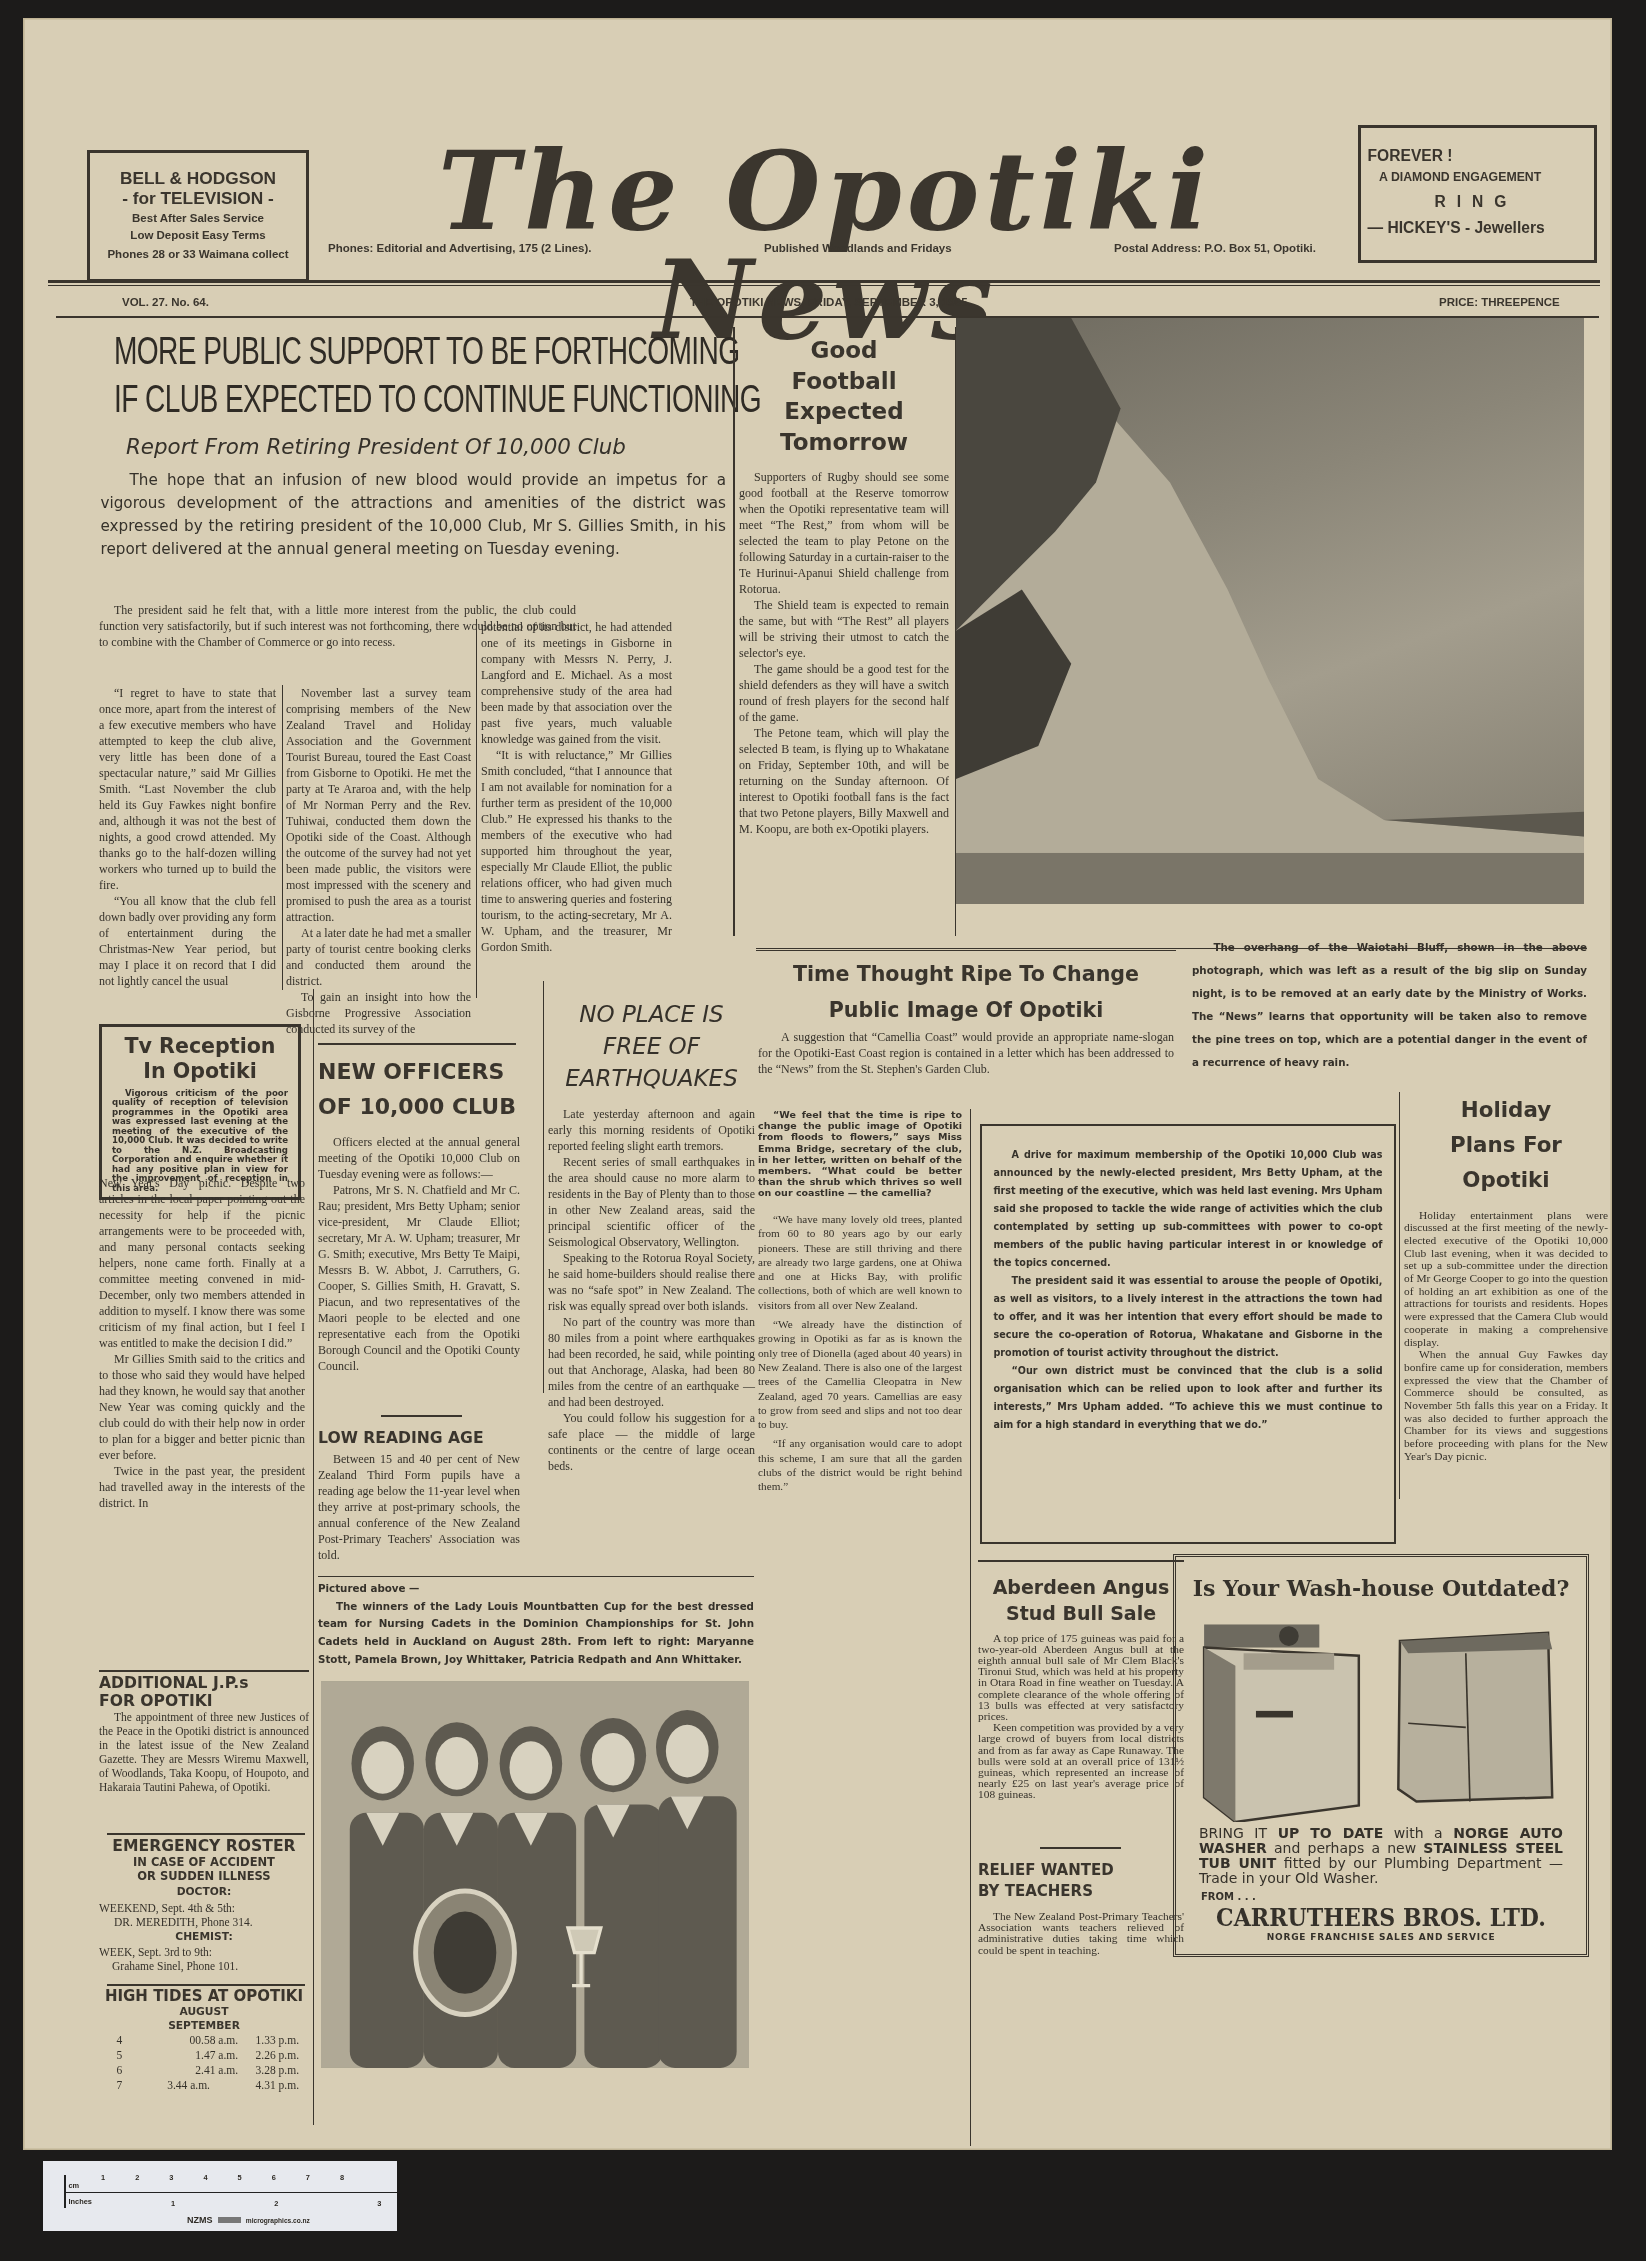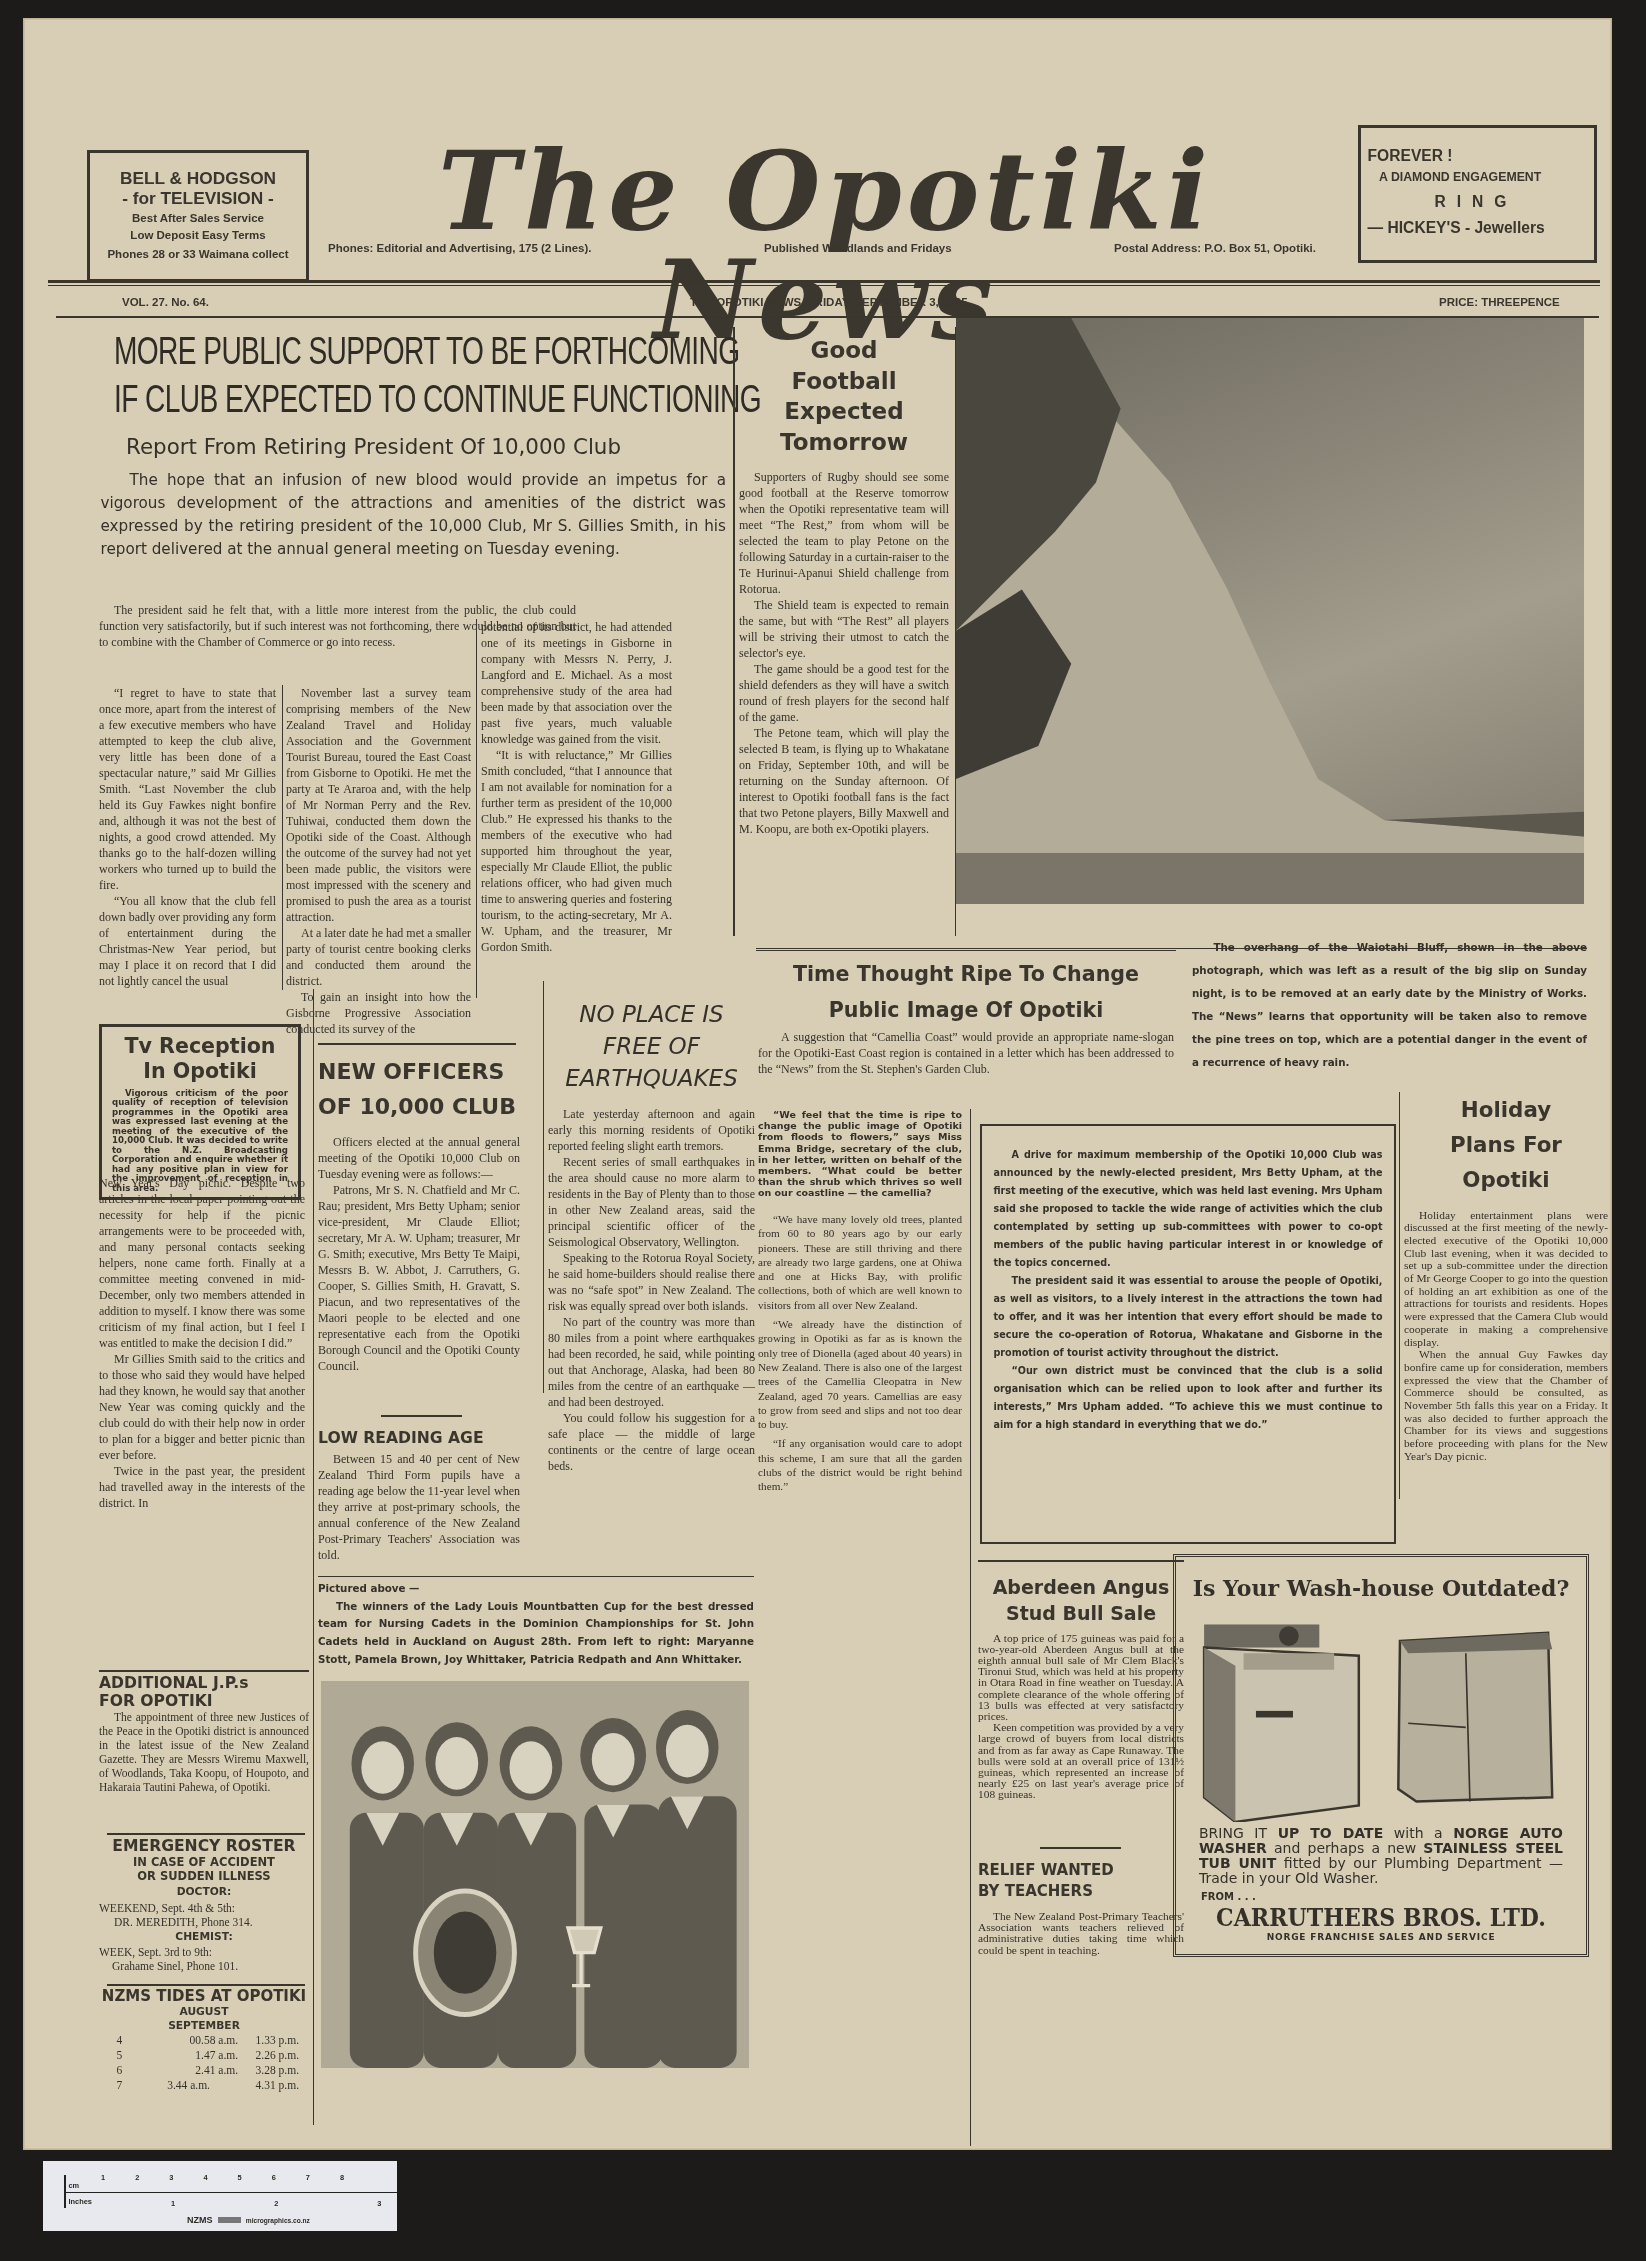--- a/index.html
+++ b/index.html
@@ -49,21 +49,21 @@
   <div class="rule" style="left:25px;top:262px;width:1552px;height:2.5px;"></div>
   <div class="rule" style="left:25px;top:267px;width:1552px;height:0.8px;"></div>
   <div class="abs small-sans" style="left:99px;top:278px;">VOL. 27. No. 64.</div>
   <div class="abs small-sans" style="left:667px;top:278px;">THE OPOTIKI NEWS, FRIDAY, SEPTEMBER 3, 1965.</div>
   <div class="abs small-sans" style="left:1416px;top:278px;">PRICE: THREEPENCE</div>
   <div class="rule" style="left:33px;top:298px;width:1543px;height:1.6px;"></div>
 
   <div class="abs" style="left:66px;top:309px;width:642px;">
     <div class="headline-cond" style="margin-left:25px;">MORE PUBLIC SUPPORT TO BE FORTHCOMING</div>
     <div class="headline-cond" style="margin-left:25px;">IF CLUB EXPECTED TO CONTINUE FUNCTIONING</div>
-    <div style="font-family:'DejaVu Sans',sans-serif;font-size:21.4px;line-height:33px;margin-left:37px;margin-top:6.6px;color:#35312a;">Report From Retiring President Of 10,000 Club</div>
+    <div style="font-family:'DejaVu Sans',sans-serif;font-style:italic;font-size:21.4px;line-height:33px;margin-left:37px;margin-top:6.6px;color:#35312a;">Report From Retiring President Of 10,000 Club</div>
     <div style="font-family:'DejaVu Sans',sans-serif;font-size:15.2px;line-height:23px;text-align:justify;text-indent:29px;color:#35312a;margin:6.6px 5px 0 11.5px;">The hope that an infusion of new blood would provide an impetus for a vigorous development of the attractions and amenities of the district was expressed by the retiring president of the 10,000 Club, Mr S. Gillies Smith, in his report delivered at the annual general meeting on Tuesday evening.</div>
   </div>
   <div class="abs body-text" style="left:76px;top:584px;width:477px;">
     <p>The president said he felt that, with a little more interest from the public, the club could function very satisfactorily, but if such interest was not forthcoming, there would be no option but to combine with the Chamber of Commerce or go into recess.</p>
   </div>
   <div class="abs body-text" style="left:76px;top:667px;width:177px;">
     <p>“I regret to have to state that once more, apart from the interest of a few executive members who have attempted to keep the club alive, very little has been done of a spectacular nature,” said Mr Gillies Smith. “Last November the club held its Guy Fawkes night bonfire and, although it was not the best of nights, a good crowd attended. My thanks go to the half-dozen willing workers who turned up to build the fire.</p>
     <p>“You all know that the club fell down badly over providing any form of entertainment during the Christmas-New Year period, but may I place it on record that I did not lightly cancel the usual</p>
   </div>
   <div class="vrule" style="left:259px;top:667px;height:305px;width:0.8px;"></div>
@@ -224,21 +224,21 @@
     <div class="hl-heavy" style="font-size:11.5px;line-height:14px;padding:0 25px;">IN CASE OF ACCIDENT OR SUDDEN ILLNESS</div>
     <div class="hl-heavy" style="font-size:10.7px;line-height:18px;">DOCTOR:</div>
     <div class="body-text" style="text-align:left;font-size:11.5px;line-height:14px;">WEEKEND, Sept. 4th &amp; 5th:</div>
     <div class="body-text" style="text-align:left;padding-left:15px;font-size:11.5px;line-height:14px;">DR. MEREDITH, Phone 314.</div>
     <div class="hl-heavy" style="font-size:10.7px;line-height:15.6px;">CHEMIST:</div>
     <div class="body-text" style="text-align:left;font-size:11.5px;line-height:14px;">WEEK, Sept. 3rd to 9th:</div>
     <div class="body-text" style="text-align:left;padding-left:13px;font-size:11.5px;line-height:14px;">Grahame Sinel, Phone 101.</div>
   </div>
   <div class="rule" style="left:84px;top:1966px;width:198px;height:1.6px;"></div>
   <div class="abs" style="left:76px;top:1969px;width:210px;">
-    <div class="hl-heavy" style="font-size:15px;line-height:18px;">NZMS TIDES AT OPOTIKI</div>
+    <div class="hl-heavy" style="font-size:15px;line-height:18px;">HIGH TIDES AT OPOTIKI</div>
     <div class="hl-heavy" style="font-size:10.7px;line-height:14px;">AUGUST</div>
     <div class="hl-heavy" style="font-size:10.7px;line-height:14px;">SEPTEMBER</div>
     <table style="font-family:'Liberation Serif',serif;font-size:11.5px;line-height:13px;border-collapse:collapse;margin-left:16.5px;color:#35312a;">
       <tbody>
           <tr>
             <td style="width:20.6px;">4</td>
             <td style="width:99px;text-align:right;padding-right:16.5px;">00.58 a.m.</td>
             <td style="text-align:right;">1.33 p.m.</td>
           </tr>
       <tr>

